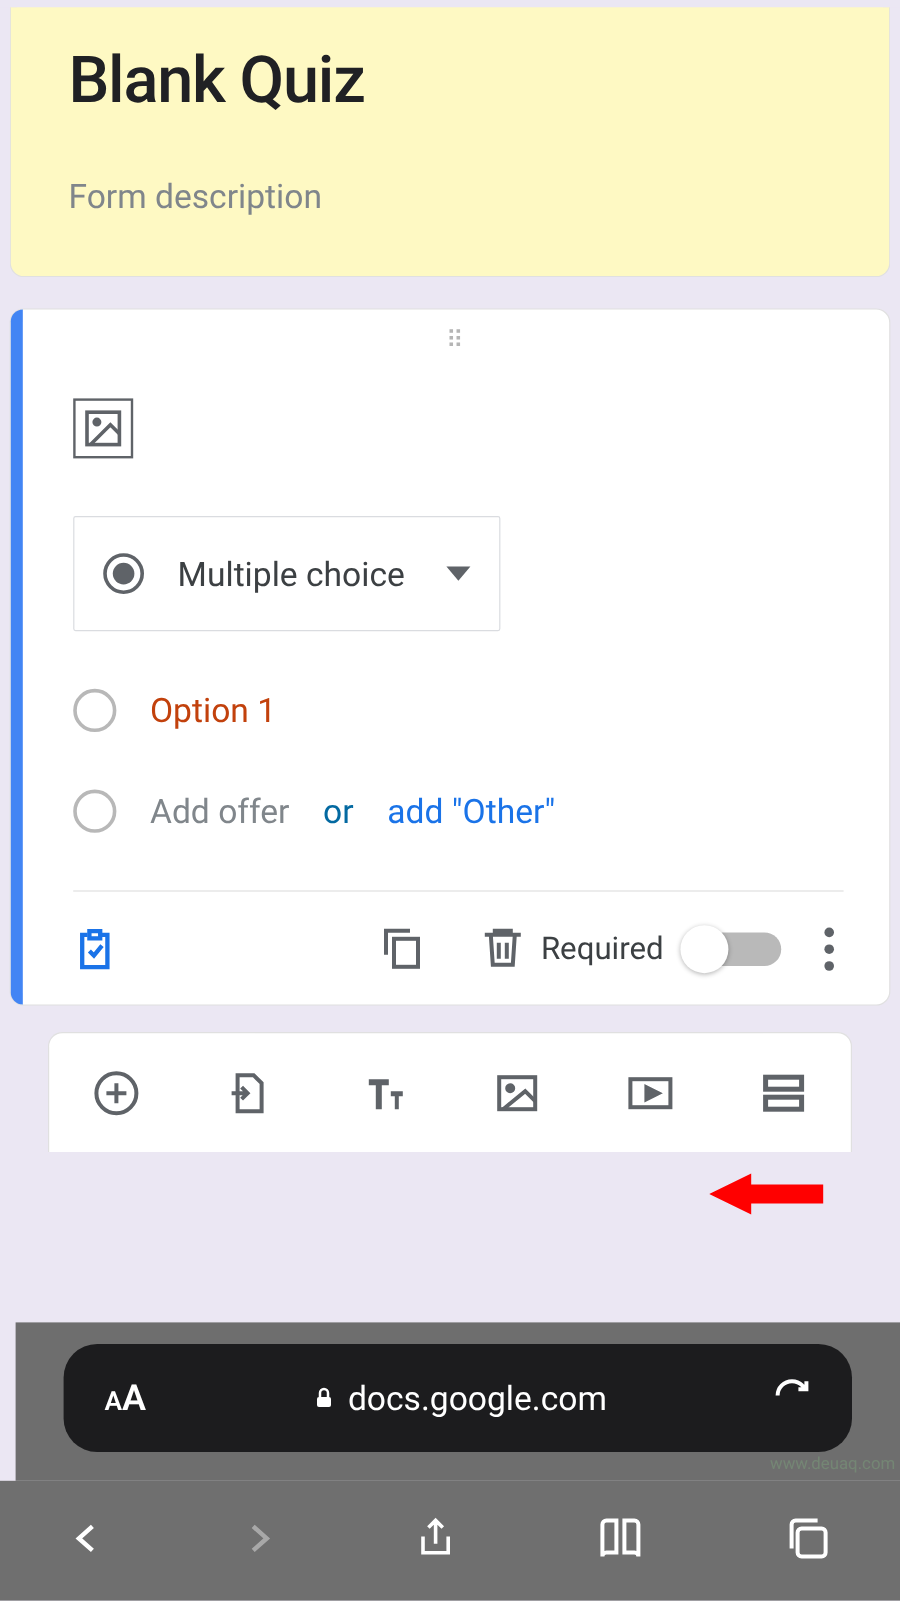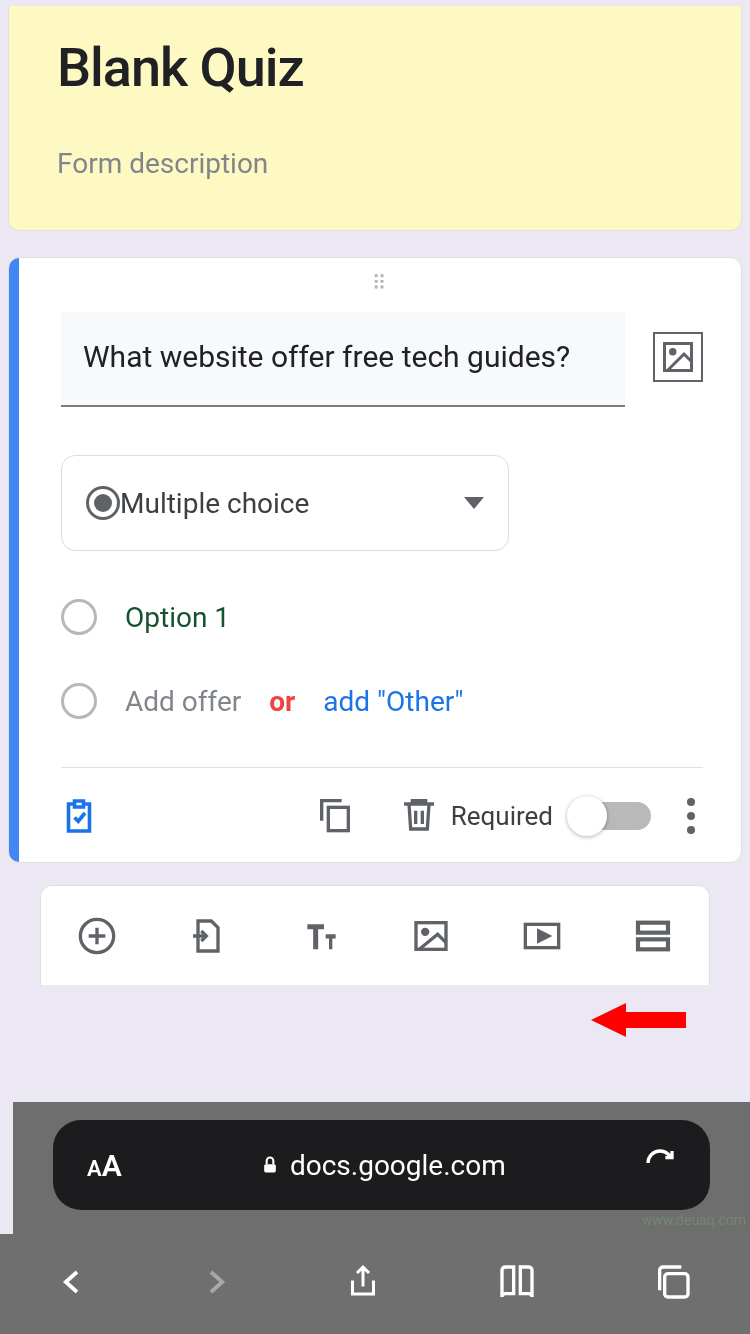--- a/index.html
+++ b/index.html
@@ -39,23 +39,24 @@
   .qrow { display: flex; align-items: flex-start; gap: 28px; margin-top: 12px; }
   .qtext-wrap { flex: 1; background: #f8f9fa; border-bottom: 2px solid #7a7a7a; padding: 22px 22px 26px 22px; }
   .qtext { font-size: 30px; color: #202124; line-height: 1.5; }
   .img-btn {
     width: 50px; height: 50px; border: 2px solid #5f6368; margin-top: 20px;
     display: flex; align-items: center; justify-content: center;
   }
 
   .type-dropdown {
     margin-top: 48px;
-    border: 1px solid #dadce0; border-radius: 14px;
-    width: 448px; height: 96px;
+    border: 1px solid #dadce0; border-radius: 2px;
+    width: 356px; height: 96px;
     display: flex; align-items: center; padding: 0 24px;
+    gap: 28px;
   }
   .radio-filled {
     width: 34px; height: 34px; border-radius: 50%;
     border: 3px solid #5f6368; display: flex; align-items: center; justify-content: center;
   }
   .radio-filled .dot { width: 18px; height: 18px; border-radius: 50%; background: #5f6368; }
   .type-label { font-size: 28px; color: #3c4043; flex: 1; }
   .caret-down {
     width: 0; height: 0; border-left: 10px solid transparent; border-right: 10px solid transparent;
     border-top: 12px solid #5f6368;
@@ -64,23 +65,23 @@
   .arrow-annotation {
     position: absolute; left: 530px; top: 540px;
     pointer-events: none;
   }
 
   .option-row { display: flex; align-items: center; gap: 28px; margin-top: 48px; font-size: 28px; }
   .radio-empty {
     width: 36px; height: 36px; border-radius: 50%;
     border: 3px solid #b8b8b8;
   }
-  .opt-label { color: #14532d; }
+  .opt-label { color: #c2410c; }
   .add-opt { color: #80868b; }
-  .or-text { color: #ef4444; font-weight: bold; }
+  .or-text { color: #0369a1; }
   .add-other { color: #1a73e8; }
 
   .divider { height: 1px; background: #e0e0e0; margin: 48px -38px 0 -52px; margin-left: 0; margin-right: 0; }
   .q-footer { display: flex; align-items: center; margin-top: 26px; }
   .ans-key { width: 36px; height: 36px; }
   .spacer { flex: 1; }
   .req-label { font-size: 26px; color: #3c4043; margin-left: 12px; }
   .switch {
     width: 80px; height: 28px; background: #b9b9b9; border-radius: 20px;
     position: relative; margin-left: 18px;
@@ -126,23 +127,20 @@
   <div class="form-title">Blank Quiz</div>
   <div class="form-desc">Form description</div>
 </div>
 
 <div class="question-card">
   <div class="drag-handle">
     <div>⠿</div>
   </div>
 
   <div class="qrow">
-    <div class="qtext-wrap">
-      <div class="qtext">What website offer free tech guides?</div>
-    </div>
     <div class="img-btn">
       <svg width="36" height="36" viewBox="0 0 24 24" fill="none" stroke="#5f6368" stroke-width="2">
           <rect x="3" y="3" width="18" height="18"></rect>
           <circle cx="8.5" cy="8.5" r="1.5" fill="#5f6368"></circle>
           <path d="M21 15l-5-5L5 21"></path>
         </svg>
     </div>
   </div>
 
   <div style="position:relative;">

